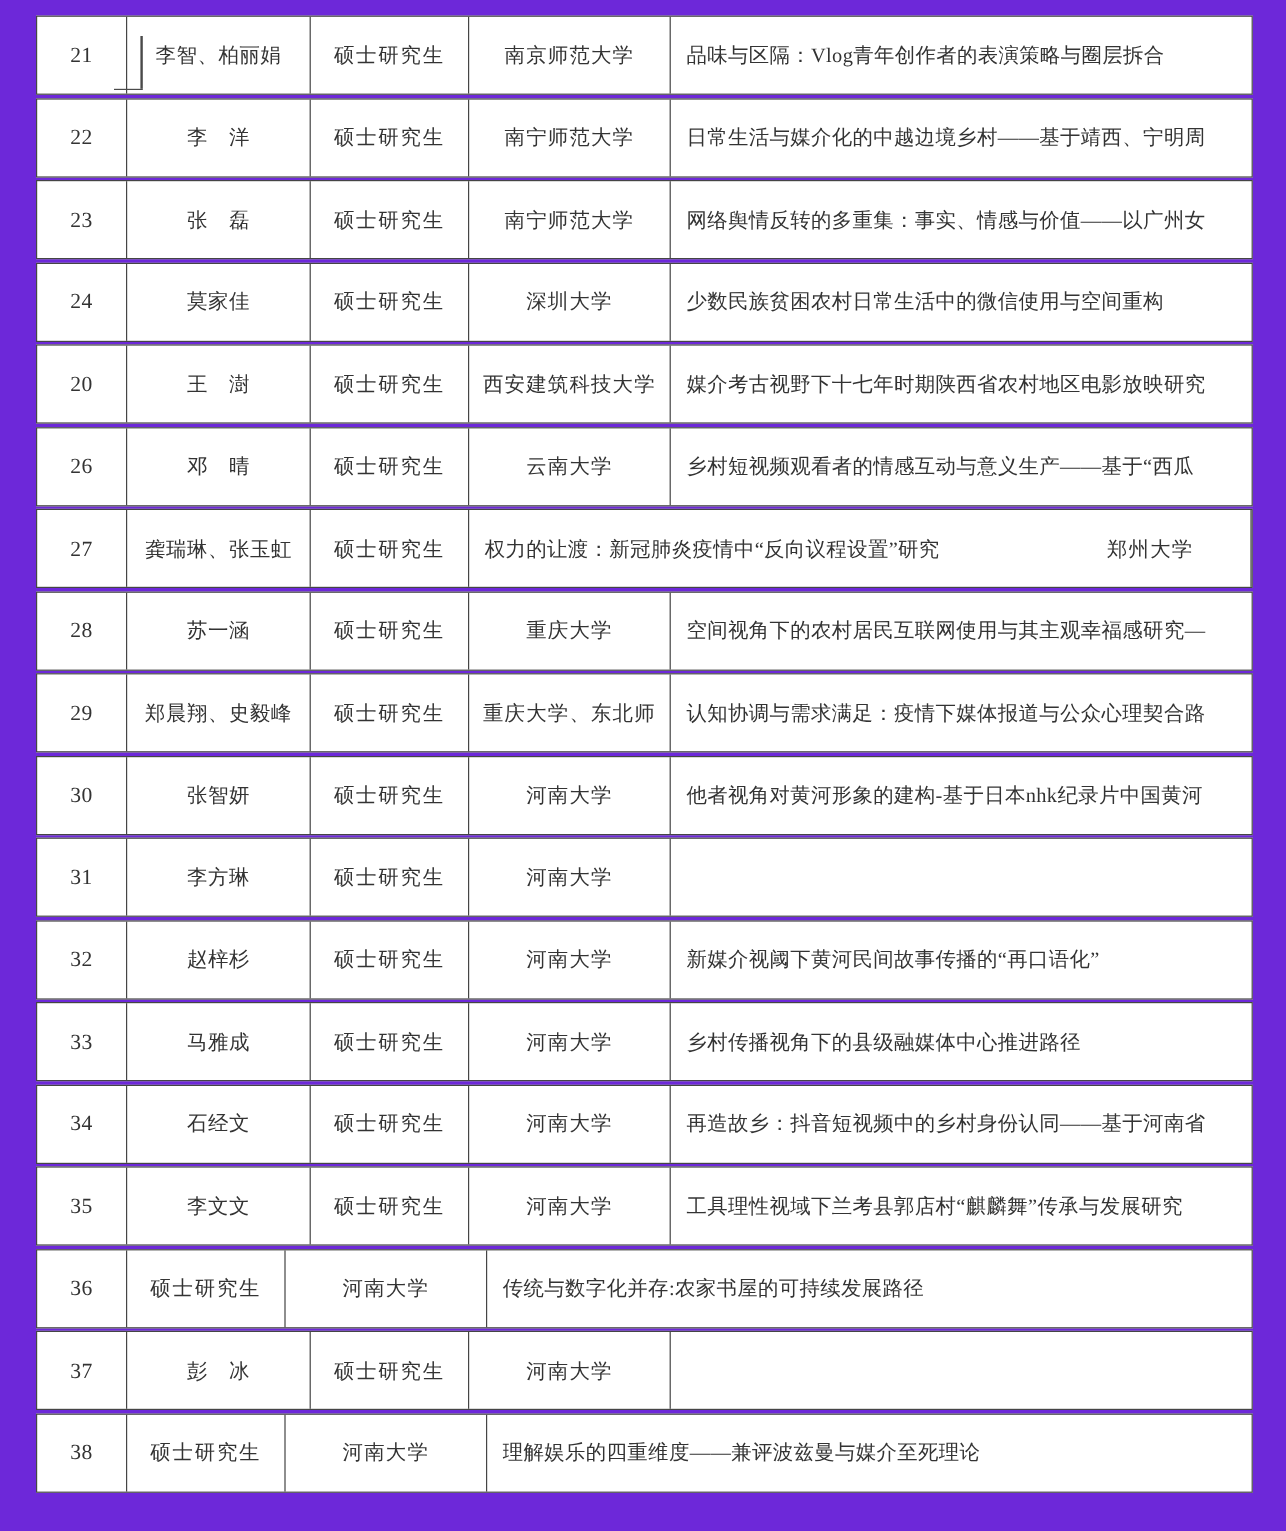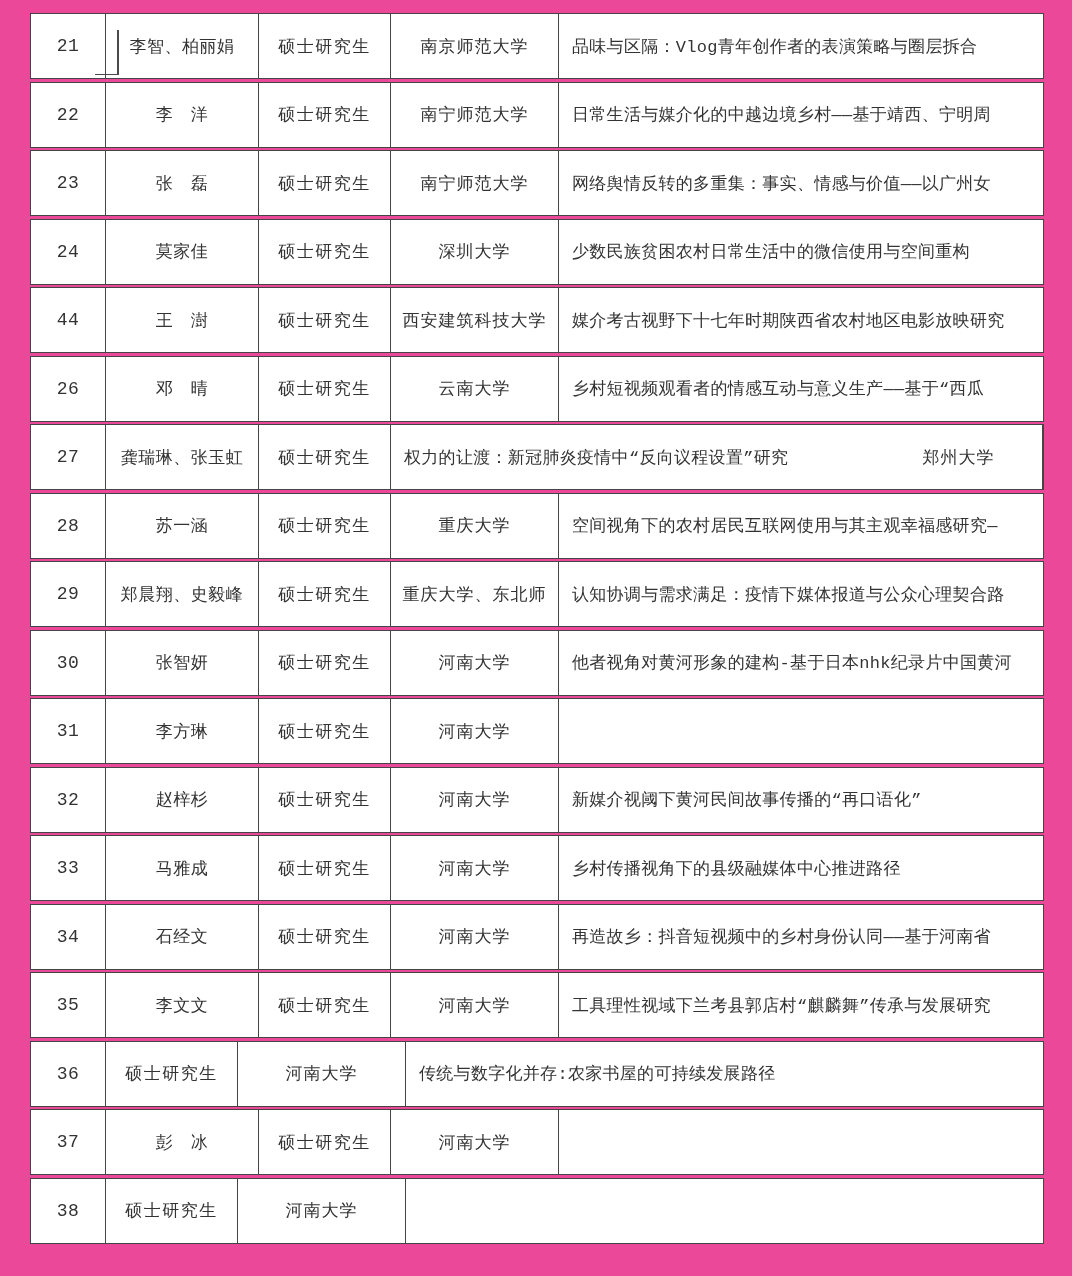--- a/index.html
+++ b/index.html
@@ -4,22 +4,22 @@
 <style>
   html, body {
     margin: 0;
     padding: 0;
     background: #ffffff;
   }
   .page {
     position: relative;
     width: 1072px;
     height: 1276px;
-    background: #ec4899;
-    font-family: Liberation Mono, monospace;
+    background: #6d28d9;
+    font-family: Liberation Serif, serif;
     overflow: hidden;
   }
   .doc-table {
     position: absolute;
     left: 30px;
     top: 13px;
     width: 1014px;
   }
   .row {
     display: flex;
@@ -99,21 +99,21 @@
         <div class="cell c-title">网络舆情反转的多重集：事实、情感与价值——以广州女</div>
       </div>
       <div class="row">
         <div class="cell c-no">24</div>
         <div class="cell c-name">莫家佳</div>
         <div class="cell c-degree">硕士研究生</div>
         <div class="cell c-university">深圳大学</div>
         <div class="cell c-title">少数民族贫困农村日常生活中的微信使用与空间重构</div>
       </div>
       <div class="row">
-        <div class="cell c-no">44</div>
+        <div class="cell c-no">20</div>
         <div class="cell c-name">王　澍</div>
         <div class="cell c-degree">硕士研究生</div>
         <div class="cell c-university">西安建筑科技大学</div>
         <div class="cell c-title">媒介考古视野下十七年时期陕西省农村地区电影放映研究</div>
       </div>
       <div class="row">
         <div class="cell c-no">26</div>
         <div class="cell c-name">邓　晴</div>
         <div class="cell c-degree">硕士研究生</div>
         <div class="cell c-university">云南大学</div>
@@ -190,15 +190,16 @@
       <div class="row">
         <div class="cell c-no">37</div>
         <div class="cell c-name">彭　冰</div>
         <div class="cell c-degree">硕士研究生</div>
         <div class="cell c-university">河南大学</div>
       </div>
       <div class="row">
         <div class="cell c-no">38</div>
         <div class="cell c-degree">硕士研究生</div>
         <div class="cell c-university">河南大学</div>
+        <div class="cell c-title">理解娱乐的四重维度——兼评波兹曼与媒介至死理论</div>
       </div>
     </div>
 </div>
 
 </body></html>

